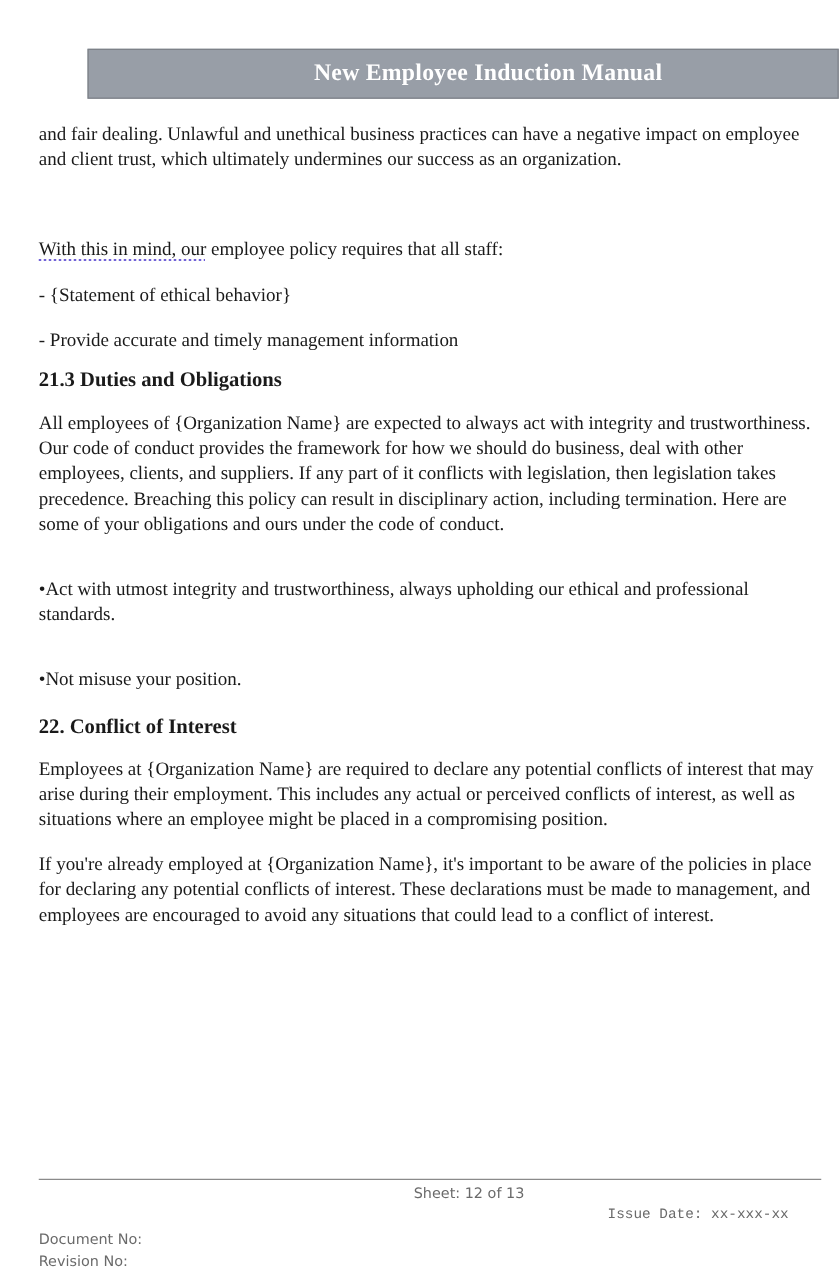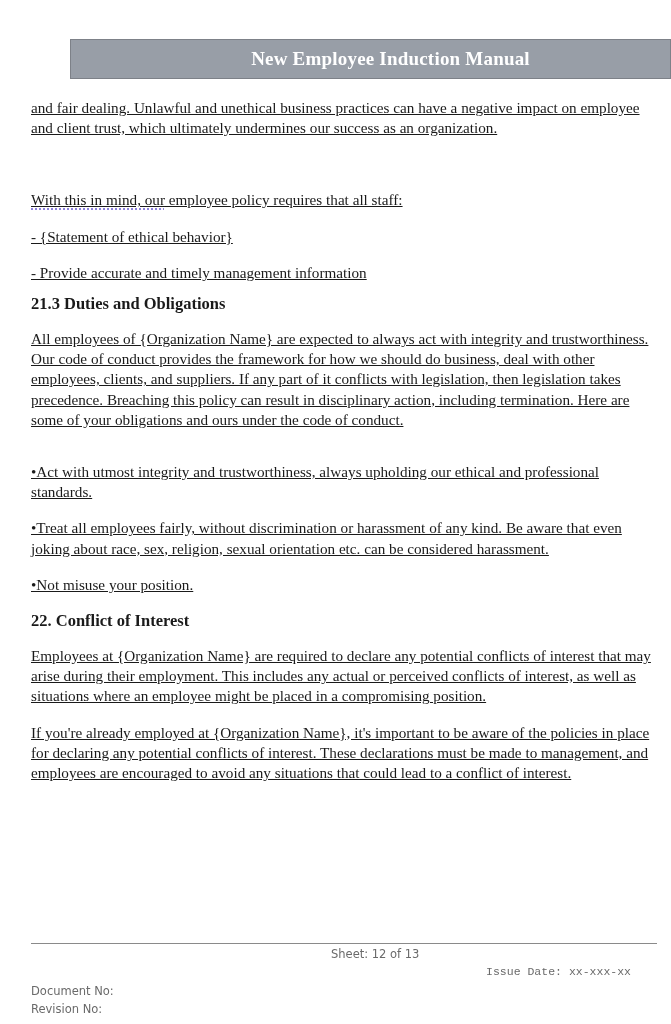--- a/index.html
+++ b/index.html
@@ -5,21 +5,21 @@
     html, body { margin: 0; padding: 0; background: #ffffff; }
     body { width: 671px; height: 1024px; position: relative; overflow: hidden;
       font-family: "DejaVu Serif", "Liberation Serif", serif; color: #1a1a1a; }
     .header-bar { position: absolute; left: 30px; top: 39px; width: 601px; height: 40px;
       background: #989ea7; border: 1px solid #7d8188; box-sizing: border-box;
       display: flex; align-items: center; justify-content: center; margin-left: 40px; }
     .header-title { color: #ffffff; font-weight: bold; font-size: 19px; padding-left: 40px;
       font-family: "Liberation Serif", "DejaVu Serif", serif; letter-spacing: 0.2px; }
     .content { position: absolute; left: 31px; top: 98px; width: 626px;
       font-family: "Liberation Serif", "DejaVu Serif", serif; font-size: 15.2px; line-height: 20.2px; }
-    p { margin: 0; text-decoration: underline; }
+    p { margin: 0; }
     .gap-s { height: 16px; }
     .gap-m { height: 16px; }
     .gap-l { height: 52px; }
     .wavy { text-decoration: underline dotted #6b5bd6; text-underline-offset: 3px; }
     .ul { text-decoration: underline; }
     h2 { margin: 0; font-size: 16.5px; font-weight: bold; line-height: 22px; }
     .footer { position: absolute; left: 31px; top: 943px; width: 626px; border-top: 1px solid #8a8a8a;
       font-family: "DejaVu Sans", "Liberation Sans", sans-serif; font-size: 11.5px; color: #6a6a6a; }
     .f-row { position: relative; height: 18px; }
     .f-left { position: absolute; left: 0; top: 3px; margin-top: 37px; }
@@ -42,21 +42,20 @@
   <div class="gap-s"></div>
   <p>- Provide accurate and timely management information</p>
   <div style="height:10px"></div>
   <h2>21.3 Duties and Obligations</h2>
   <div style="height:14px"></div>
   <p>All employees of {Organization Name} are expected to always act with integrity and trustworthiness. Our code of conduct provides the framework for how we should do business, deal with other employees, clients, and suppliers. If any part of it conflicts with legislation, then legislation takes precedence. Breaching this policy can result in disciplinary action, including termination. Here are some of your obligations and ours under the code of conduct.</p>
   <div class="gap-m"></div>
   <div class="gap-m"></div>
   <p>•Act with utmost integrity and trustworthiness, always upholding our ethical and professional standards.</p>
   <div class="gap-m"></div>
-  <p>•Treat all employees fairly, without discrimination or harassment of any kind. Be aware that even joking about race, sex, religion, sexual orientation etc. can be considered harassment.</p>
   <div class="gap-m"></div>
   <p>•Not misuse your position.</p>
   <div style="height:15px"></div>
   <h2>22. Conflict of Interest</h2>
   <div style="height:14px"></div>
   <p>Employees at {Organization Name} are required to declare any potential conflicts of interest that may arise during their employment. This includes any actual or perceived conflicts of interest, as well as situations where an employee might be placed in a compromising position.</p>
   <div class="gap-m"></div>
   <p>If you're already employed at {Organization Name}, it's important to be aware of the policies in place for declaring any potential conflicts of interest. These declarations must be made to management, and employees are encouraged to avoid any situations that could lead to a conflict of interest.</p>
 </div>
 

